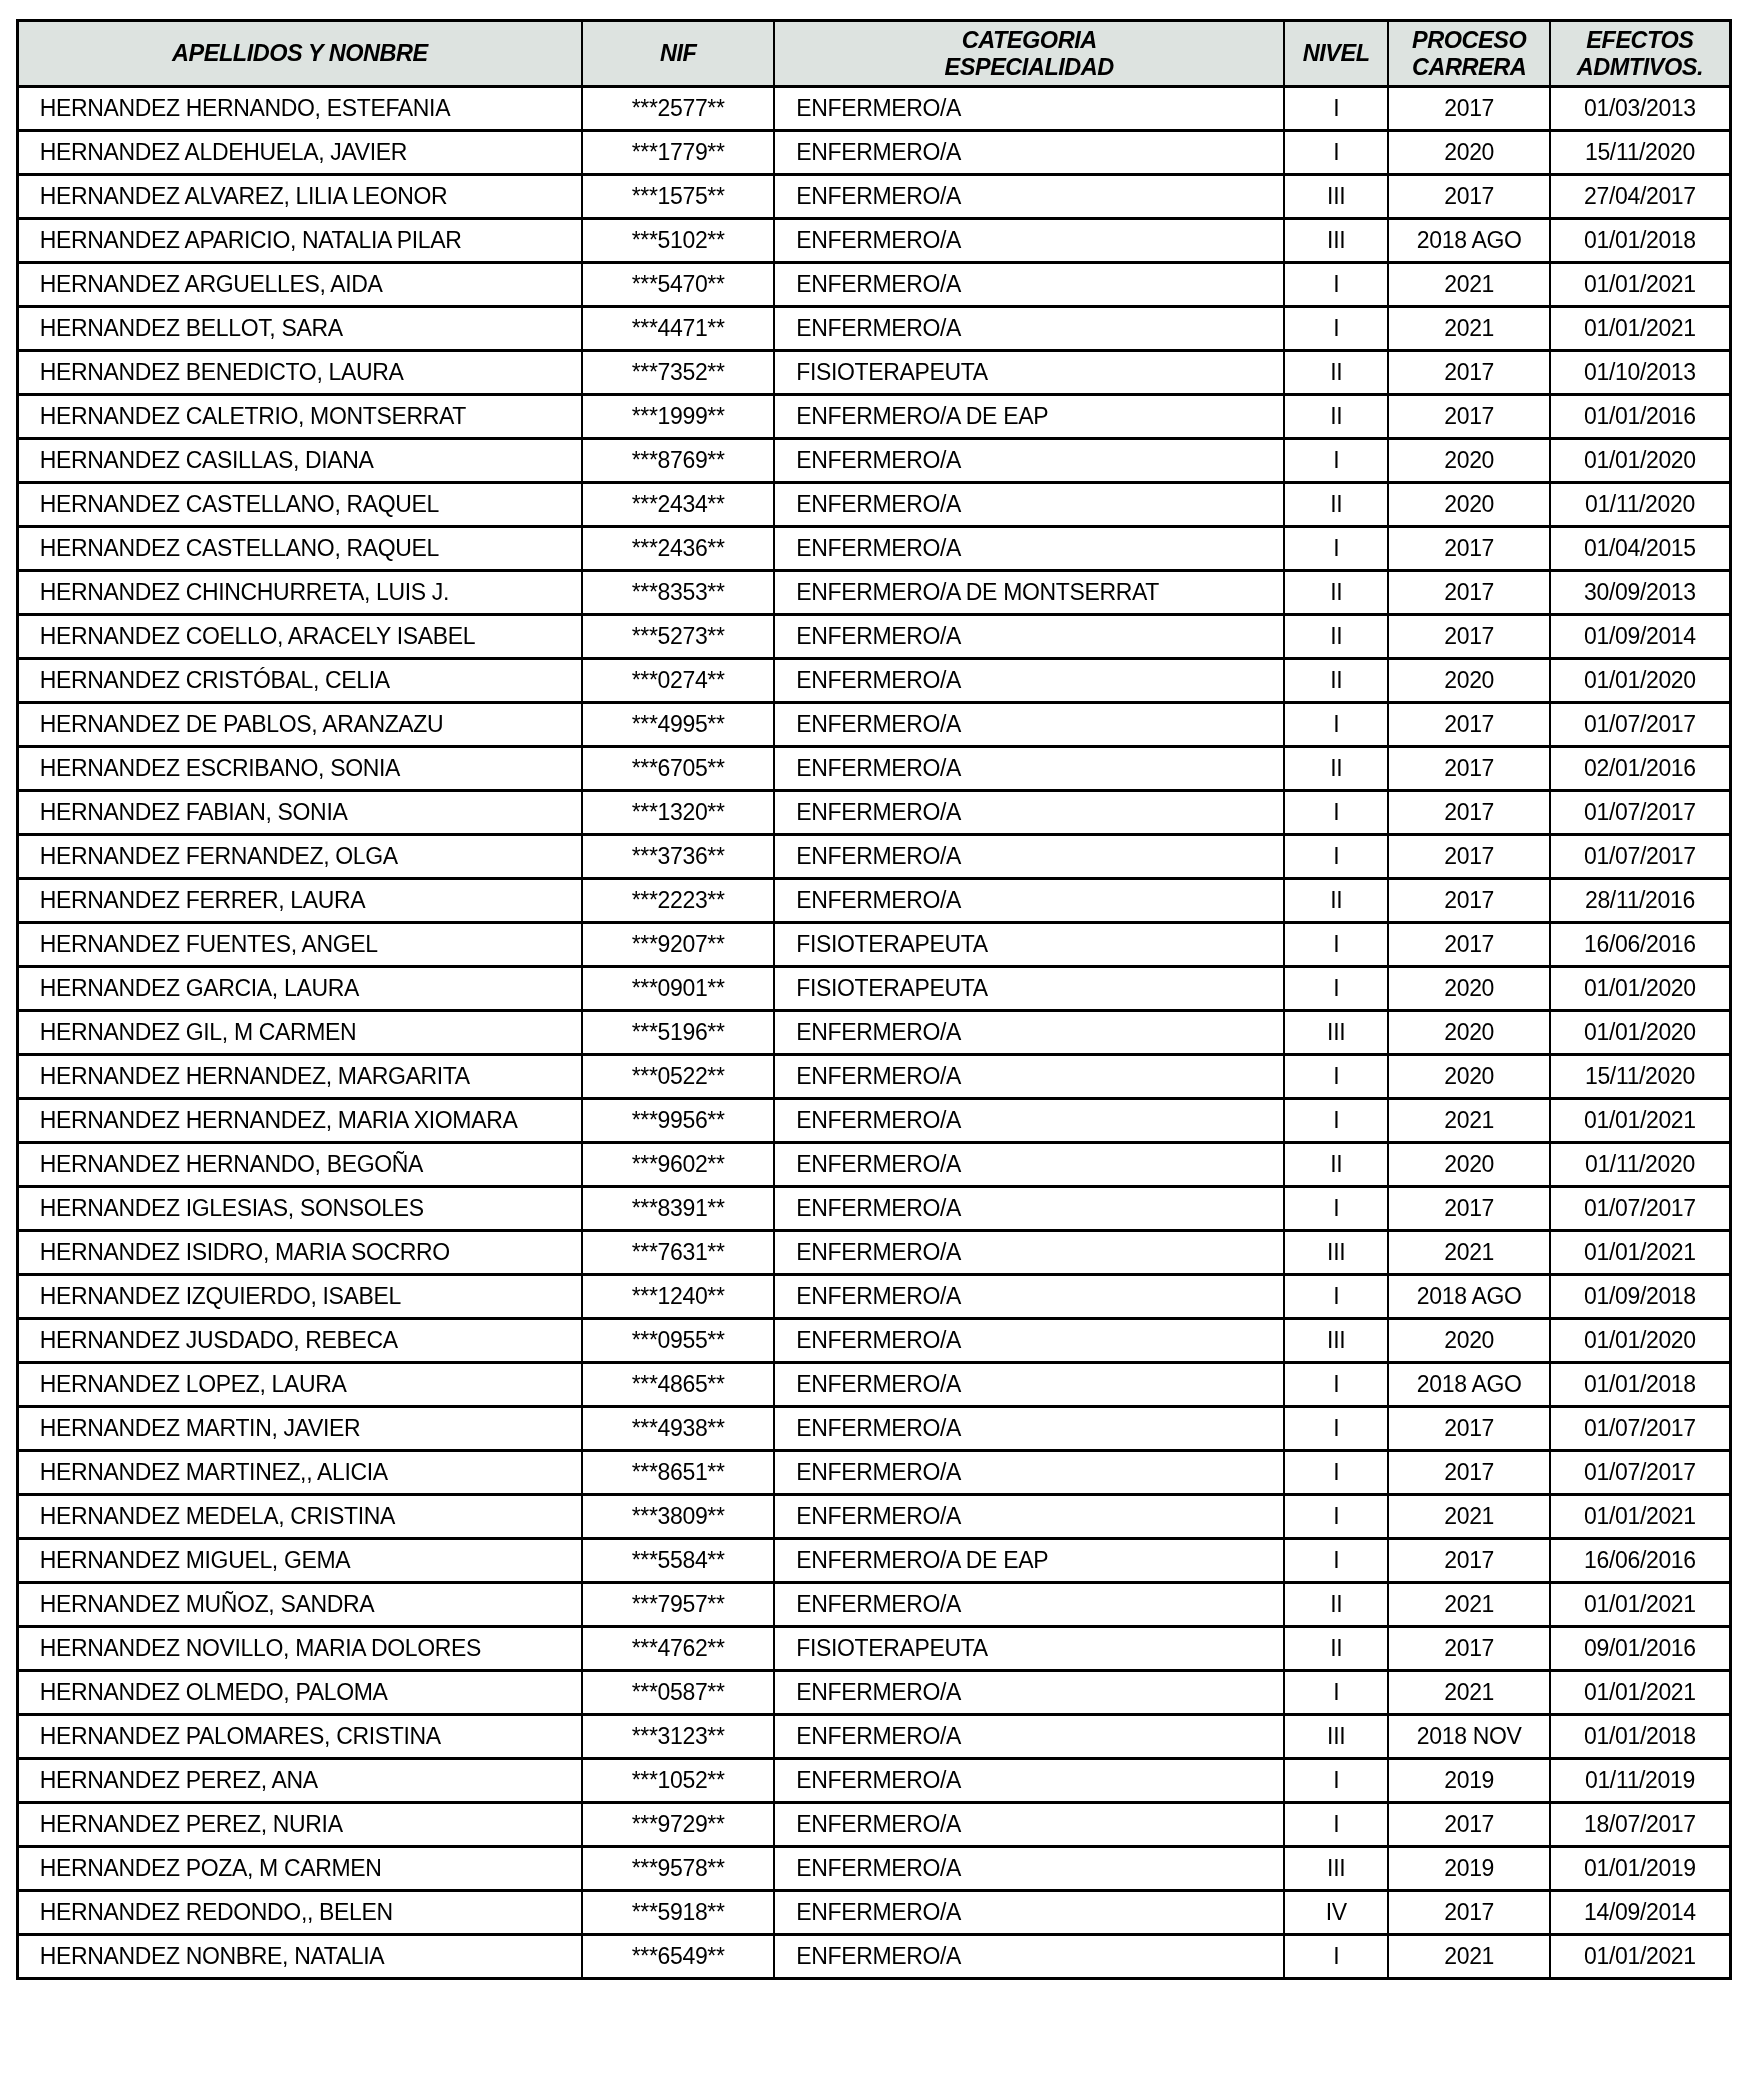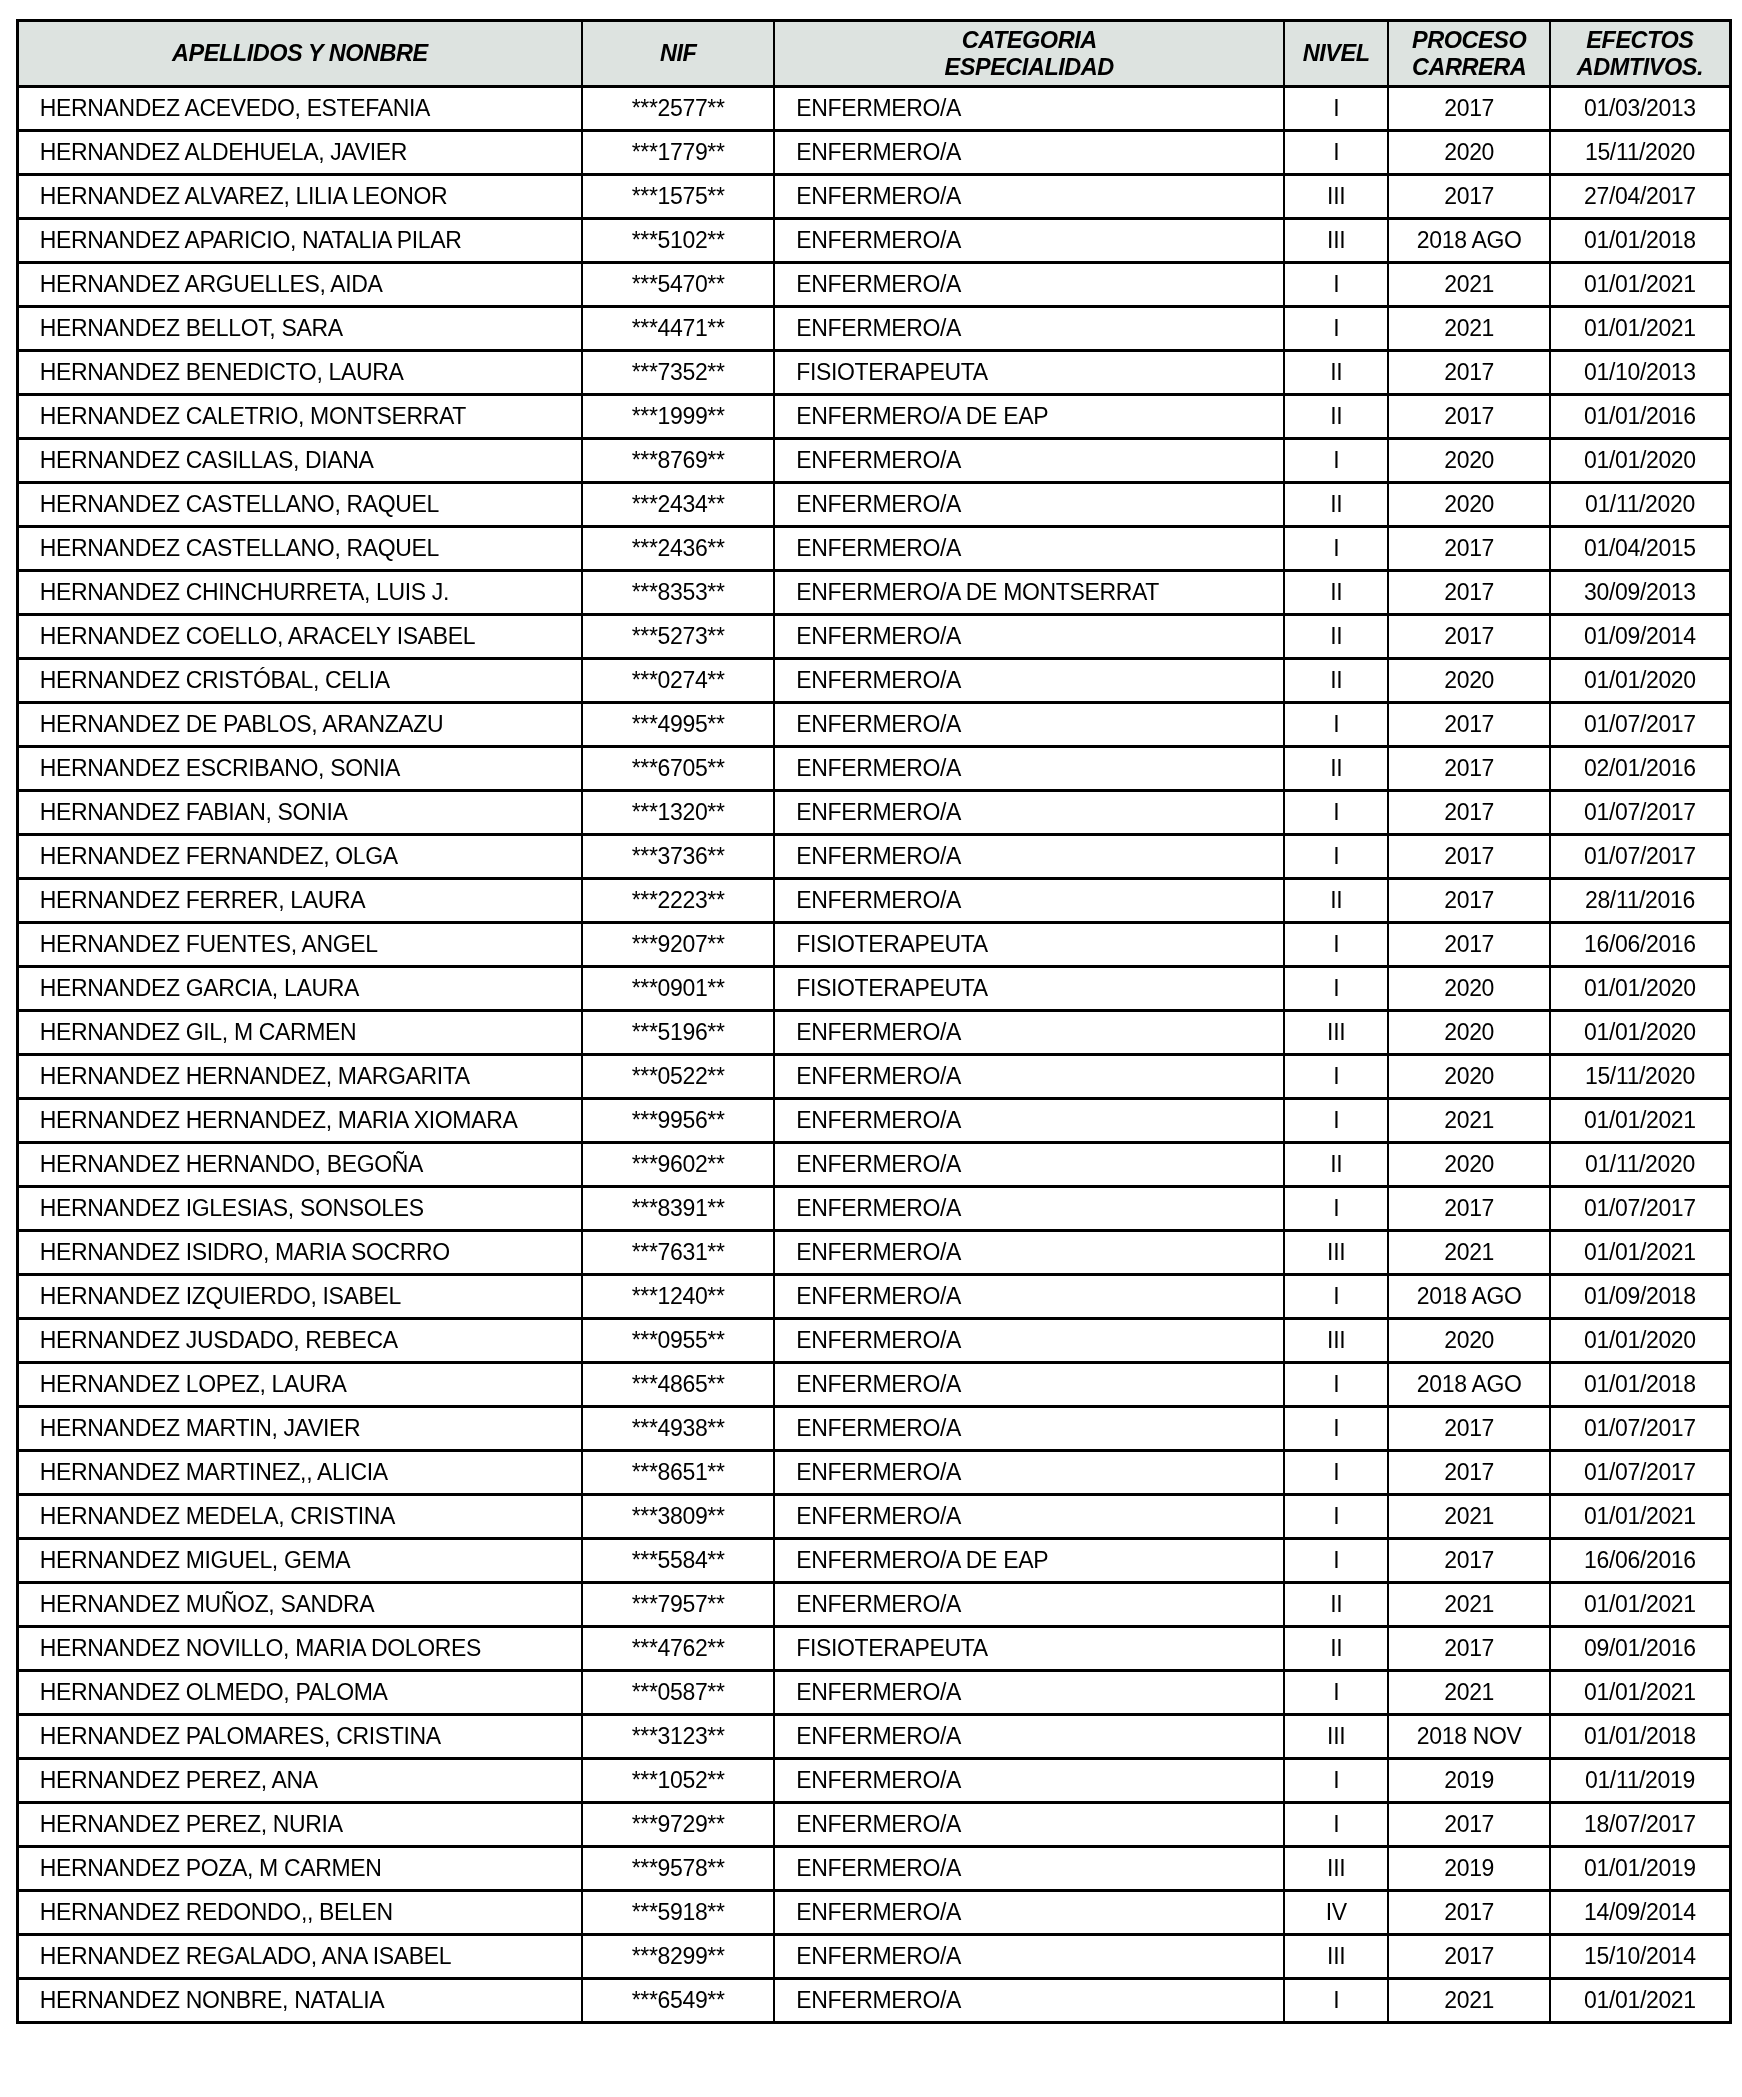--- a/index.html
+++ b/index.html
@@ -71,21 +71,21 @@
 ESPECIALIDAD</th>
       <th>NIVEL</th>
       <th>PROCESO
 CARRERA</th>
       <th>EFECTOS
 ADMTIVOS.</th>
     </tr>
   </thead>
   <tbody>
       <tr>
-    <td class="cell-left">HERNANDEZ ACEVEDO, ESTEFANIA</td>
+    <td class="cell-left">HERNANDEZ HERNANDO, ESTEFANIA</td>
     <td>***2577**</td>
     <td class="cell-left">ENFERMERO/A</td>
     <td>I</td>
     <td>2017</td>
     <td>01/03/2013</td>
   </tr>
       <tr>
     <td class="cell-left">HERNANDEZ ALDEHUELA, JAVIER</td>
     <td>***1779**</td>
     <td class="cell-left">ENFERMERO/A</td>
@@ -405,28 +405,20 @@
     <td>2019</td>
     <td>01/01/2019</td>
   </tr>
       <tr>
     <td class="cell-left">HERNANDEZ REDONDO,, BELEN</td>
     <td>***5918**</td>
     <td class="cell-left">ENFERMERO/A</td>
     <td>IV</td>
     <td>2017</td>
     <td>14/09/2014</td>
-  </tr>
-      <tr>
-    <td class="cell-left">HERNANDEZ REGALADO, ANA ISABEL</td>
-    <td>***8299**</td>
-    <td class="cell-left">ENFERMERO/A</td>
-    <td>III</td>
-    <td>2017</td>
-    <td>15/10/2014</td>
   </tr>
       <tr>
     <td class="cell-left">HERNANDEZ NONBRE, NATALIA</td>
     <td>***6549**</td>
     <td class="cell-left">ENFERMERO/A</td>
     <td>I</td>
     <td>2021</td>
     <td>01/01/2021</td>
   </tr>
     </tbody>

